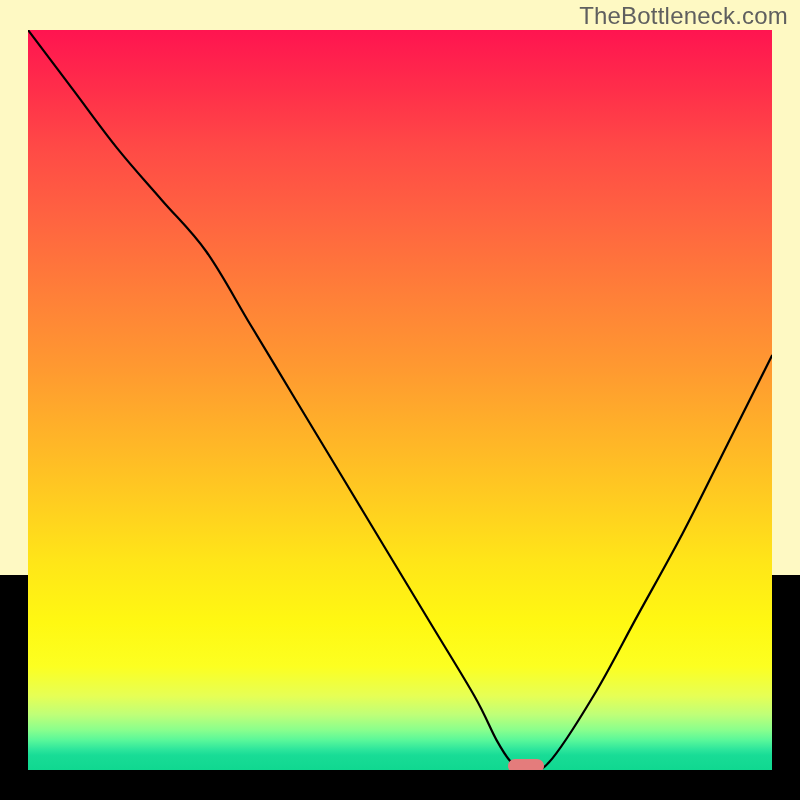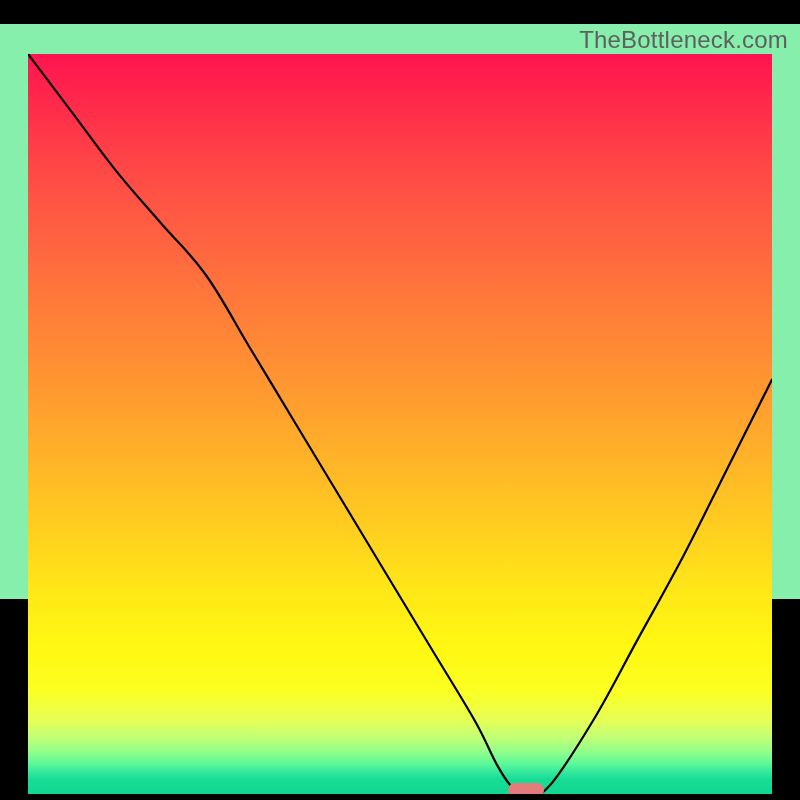--- a/index.html
+++ b/index.html
@@ -8,22 +8,21 @@
     width: 800px;
     height: 800px;
     background: #000;
     overflow: hidden;
     font-family: Arial, Helvetica, sans-serif;
   }
   .frame {
     position: relative;
     width: 800px;
     height: 575px;
-    background: #86efac;
-    margin-top: 24px;
+    background: #fef9c3;
   }
   .watermark {
     position: absolute;
     top: 2px;
     right: 12px;
     z-index: 10;
     color: #5f5f5f;
     font-size: 24px;
     font-weight: 500;
     letter-spacing: 0.2px;

